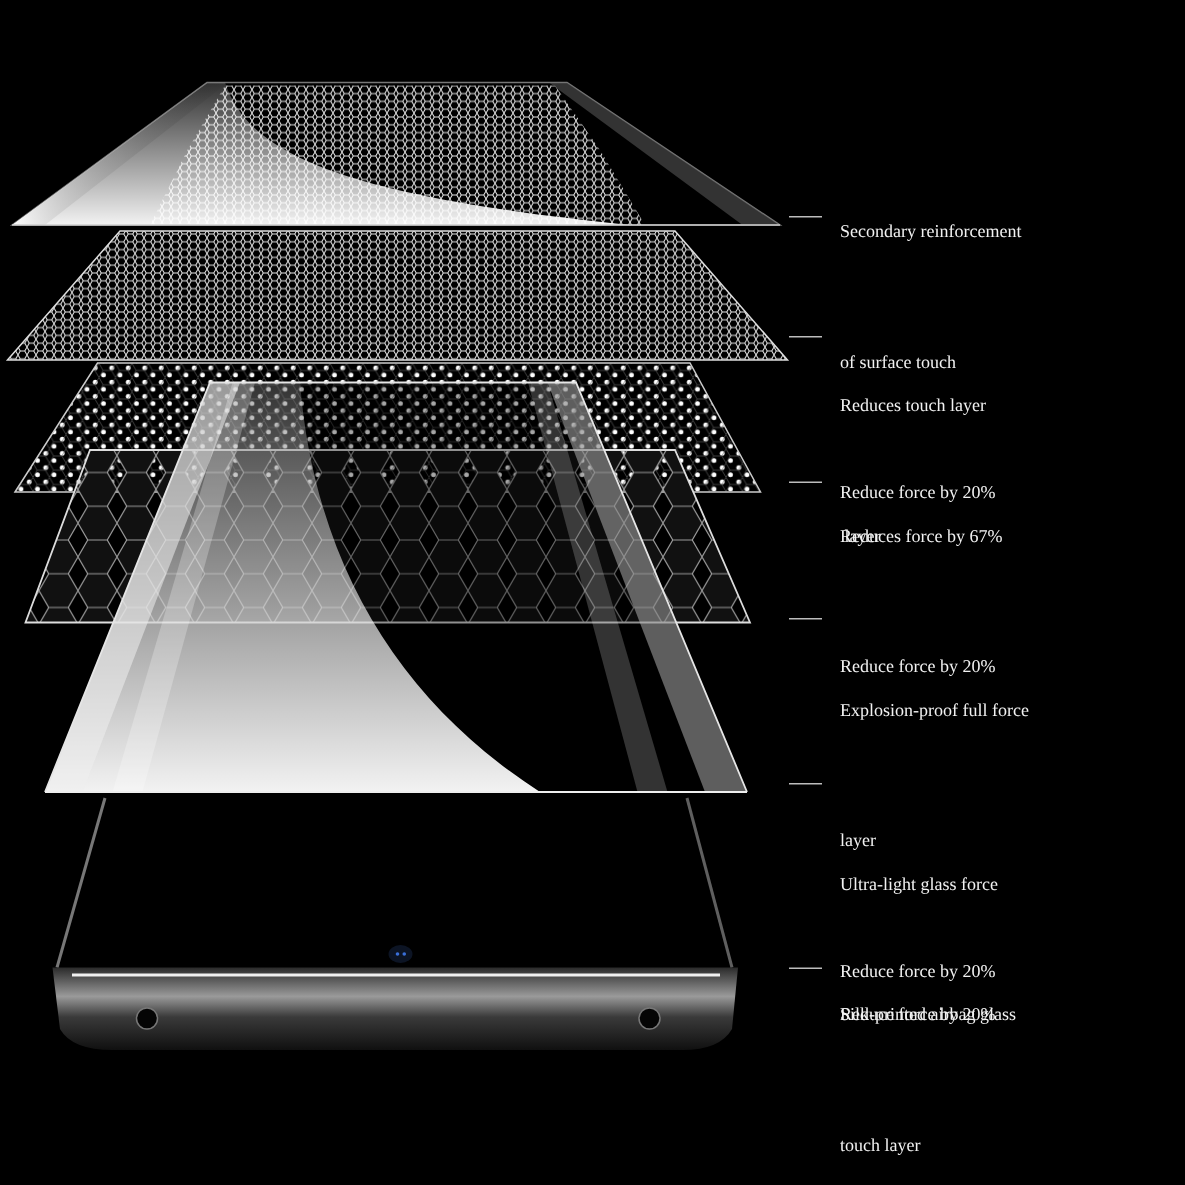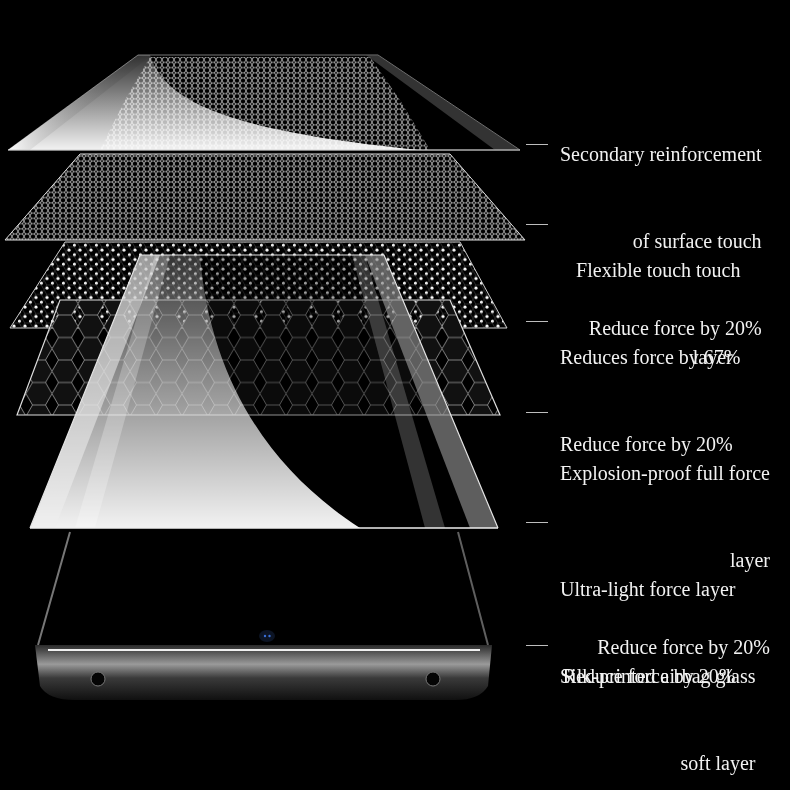--- a/index.html
+++ b/index.html
@@ -1,19 +1,19 @@
 <!DOCTYPE html>
 <html><head>
 <meta charset="utf-8">
 <style>
   html, body { margin: 0; padding: 0; background: #000; }
   #stage { position: relative; width: 790px; height: 790px; background: #000; overflow: hidden; }
   svg.art { position: absolute; left: 0; top: 0; }
   .label { position: absolute; left: 560px; color: #f2f2f2;
-    font-family: "Liberation Serif", "DejaVu Serif", serif; font-size: 20px; line-height: 29px; white-space: pre; text-align: right; }
+    font-family: "Liberation Serif", "DejaVu Serif", serif; font-size: 12px; line-height: 29px; white-space: pre; }
   .label span { display: block; }
   .leader { position: absolute; height: 1px; background: #bdbdbd; left: 526px; width: 22px; }
 </style>
 </head>
 <body>
 
 <div id="stage">
   <svg class="art" width="790" height="790" viewBox="0 0 790 790">
     <defs>
       <pattern id="fineHex" width="6" height="5.2" patternUnits="userSpaceOnUse">
@@ -112,35 +112,35 @@
   <div class="leader" style="top:412px"></div>
   <div class="leader" style="top:522px"></div>
   <div class="leader" style="top:645px"></div>
 
   <div class="label" style="top:82px">
     <span>Secondary reinforcement</span>
     <span>of surface touch</span>
     <span>Reduce force by 20%</span>
   </div>
   <div class="label" style="top:198px">
-    <span>Flexible touch touch</span>
+    <span>Reduces touch layer</span>
     <span>Reduces force by 67%</span>
   </div>
   <div class="label" style="top:285px">
     <span> layer</span>
     <span>Reduce force by 20%</span>
   </div>
   <div class="label" style="top:401px">
     <span>Explosion-proof full force</span>
     <span>layer</span>
     <span>Reduce force by 20%</span>
   </div>
   <div class="label" style="top:517px">
-    <span>Ultra-light force layer</span>
+    <span>Ultra-light glass force</span>
     <span>Reduce force by 20%</span>
   </div>
   <div class="label" style="top:604px">
     <span>Silk-printed airbag glass</span>
-    <span>soft layer</span>
+    <span>touch layer</span>
     
     
   </div>
 </div>
 
 </body></html>

